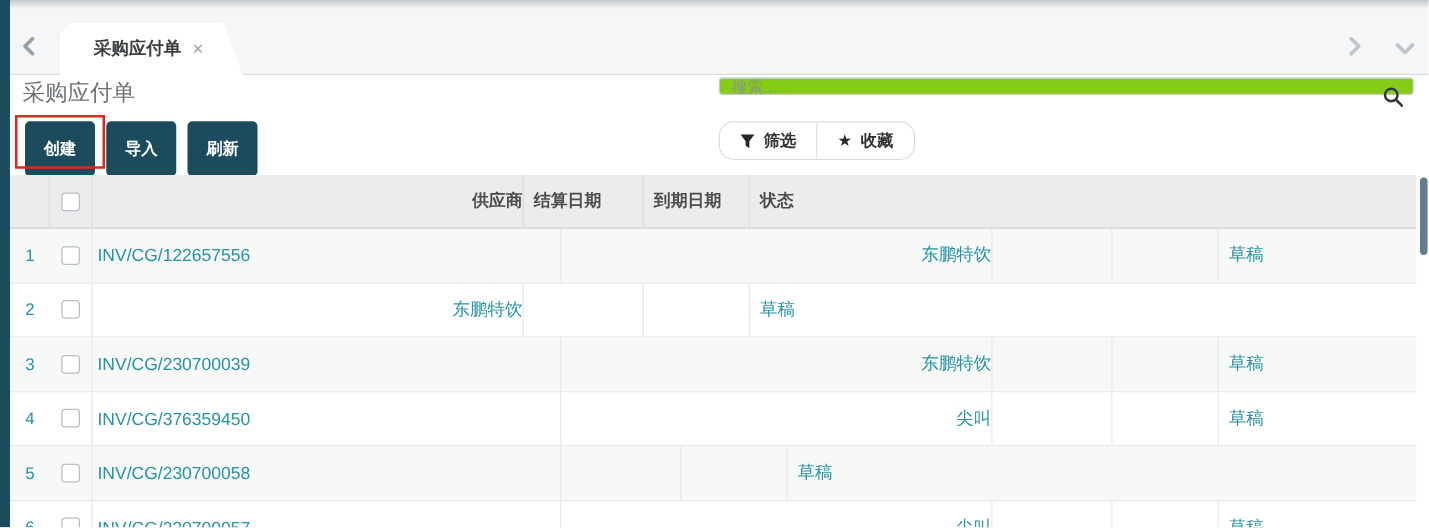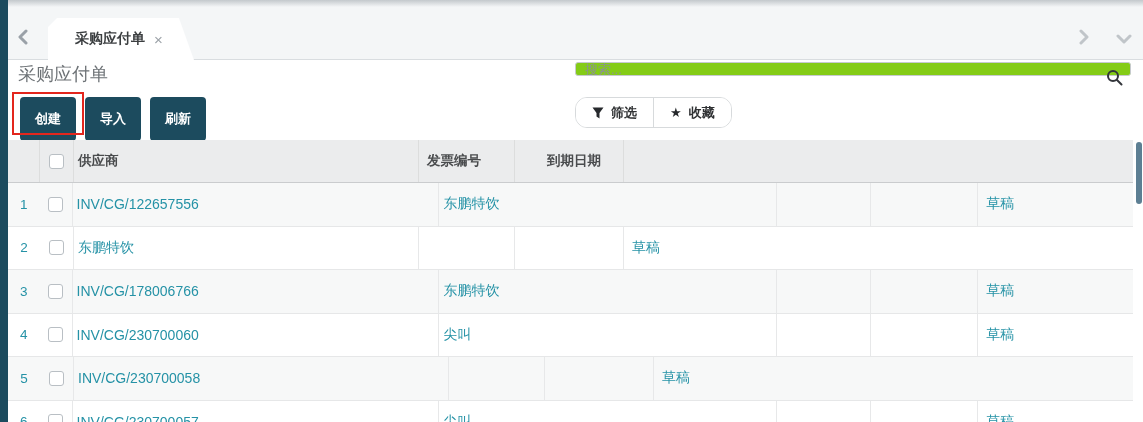--- a/index.html
+++ b/index.html
@@ -56,23 +56,23 @@
            font-size:13.5px; font-weight:bold; color:#4a4c4e; }
   .thead .cell { border-right:1px solid #dcdddd; height:100%; display:flex; align-items:center; }
   .trow.odd  { background:#f7f8f8; }
   .trow.even { background:#ffffff; }
   .trow.data { border-bottom:1px solid #e6e7e8; color:#2592a6; }
   .trow.data .cell { height:100%; display:flex; align-items:center; }
   .trow.data .b { border-right:1px solid #e7e8e9; }
   .c-num { width:32px; justify-content:center; }
   .c-cb  { width:34px; justify-content:center; }
   .c-inv { width:375px; padding-left:4px; }
-  .c-sup { width:345px; padding-left:4px; }
+  .c-sup { width:345px; padding-left:4px;justify-content:flex-end; }
   .c-set { width:96px;  padding-left:8px; }
-  .c-due { width:85px;  padding-left:8px;margin-left:24px; }
+  .c-due { width:85px;  padding-left:8px; }
   .c-st  { width:158px; padding-left:8px; border-right:none !important; }
   .row-num { color:#2592a6; font-size:13.5px; }
   .cb { width:15px; height:15px; appearance:none; -webkit-appearance:none; background:#fff;
         border:1px solid #b9bfc4; border-radius:3px; cursor:pointer; margin:0; }
   .sort-caret { width:0; height:0; margin-left:7px; border-left:5px solid transparent;
         border-right:5px solid transparent; border-top:6px solid #b9babb; }
 
   .scroll-thumb { position:absolute; left:1136px; top:142px; width:6px; height:62px;
         background:#5d7f93; border-radius:3px; cursor:grab; }
 </style>
@@ -129,25 +129,28 @@
   <div class="table">
     <div class="trow thead">
       <div class="cell c-num"></div>
       <div class="cell c-cb">
           <input type="checkbox" class="cb" style="">
         </div>
       <div class="cell c-sup">
           <span>供应商</span>
         </div>
       <div class="cell c-set">
-          <span>发票编号</span>
+          <span>结算日期</span>
         </div>
       <div class="cell c-due">
           <span>到期日期</span>
         </div>
+      <div class="cell c-st">
+          <span>状态</span>
+        </div>
     </div>
 
     <div class="trow data odd">
       <div class="cell c-num row-num">1</div>
       <div class="cell c-cb b">
           <input type="checkbox" class="cb" style="">
         </div>
       <div class="cell c-inv b">INV/CG/122657556</div>
       <div class="cell c-sup b">东鹏特饮</div>
       <div class="cell c-set b"></div>
@@ -164,33 +167,33 @@
       <div class="cell c-set b"></div>
       <div class="cell c-due b"></div>
       <div class="cell c-st">草稿</div>
     </div>
 
     <div class="trow data odd">
       <div class="cell c-num row-num">3</div>
       <div class="cell c-cb b">
           <input type="checkbox" class="cb" style="">
         </div>
-      <div class="cell c-inv b">INV/CG/178006766</div>
+      <div class="cell c-inv b">INV/CG/230700039</div>
       <div class="cell c-sup b">东鹏特饮</div>
       <div class="cell c-set b"></div>
       <div class="cell c-due b"></div>
       <div class="cell c-st">草稿</div>
     </div>
 
     <div class="trow data even">
       <div class="cell c-num row-num">4</div>
       <div class="cell c-cb b">
           <input type="checkbox" class="cb" style="">
         </div>
-      <div class="cell c-inv b">INV/CG/230700060</div>
+      <div class="cell c-inv b">INV/CG/376359450</div>
       <div class="cell c-sup b">尖叫</div>
       <div class="cell c-set b"></div>
       <div class="cell c-due b"></div>
       <div class="cell c-st">草稿</div>
     </div>
 
     <div class="trow data odd">
       <div class="cell c-num row-num">5</div>
       <div class="cell c-cb b">
           <input type="checkbox" class="cb" style="">

